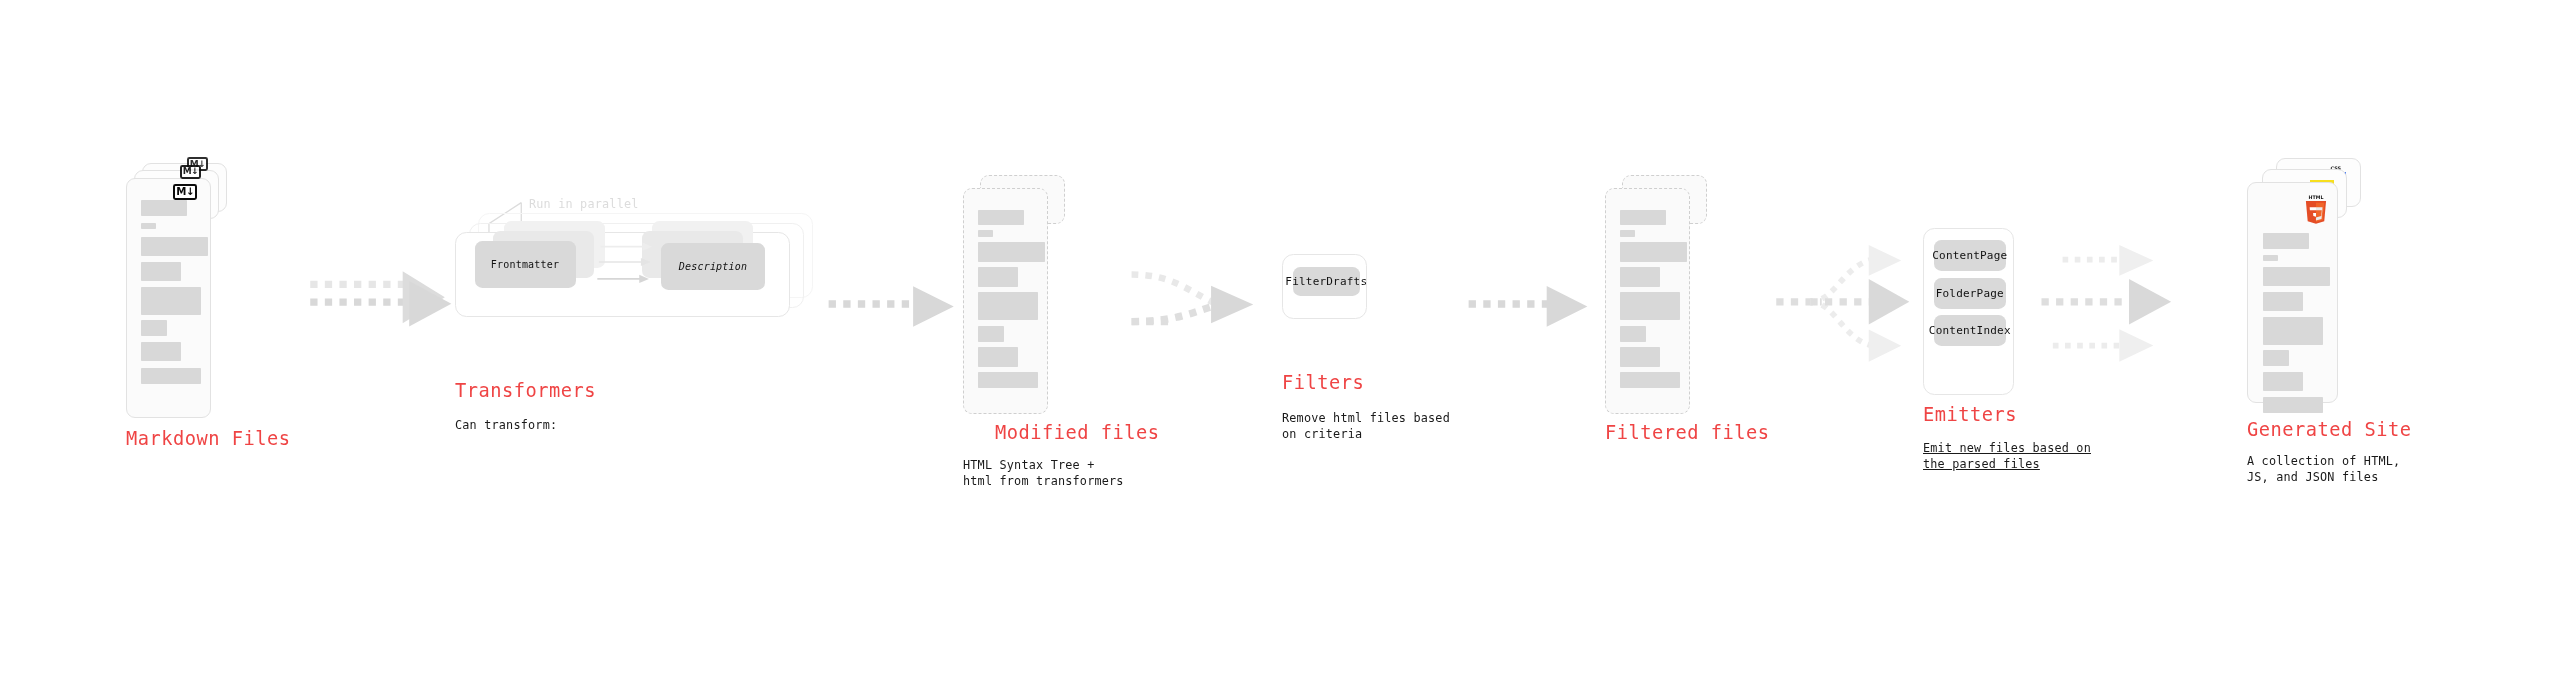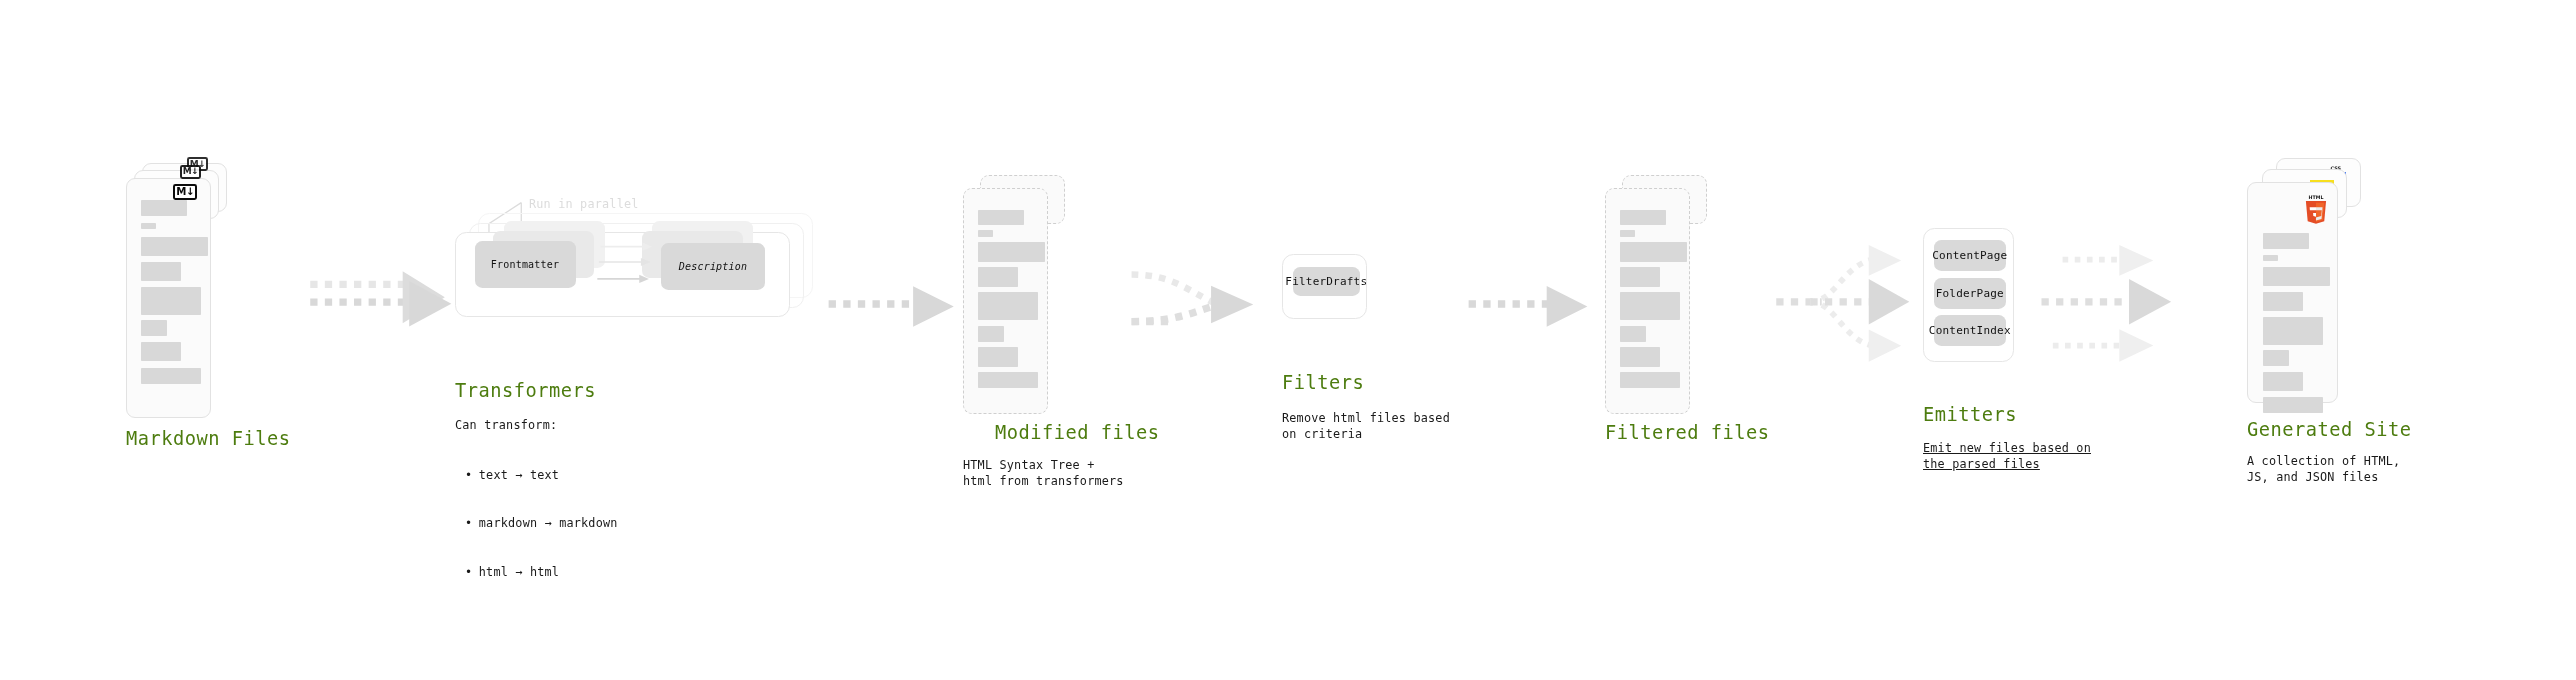--- a/index.html
+++ b/index.html
@@ -16,21 +16,21 @@
     background:#ffffff;
     overflow:hidden;
   }
   
   .abs{position:absolute;}
   .stage-title{
     position:absolute;
     font-size:18.7px;
     font-weight:400;
     letter-spacing:0.5px;
-    color:#4d7c0f;
+    color:#ef4444;
     white-space:nowrap;
     line-height:1;
   }
   .stage-desc{
     position:absolute;
     font-size:11.8px;
     line-height:16.3px;
     color:#1a1a1a;
     white-space:pre;
     letter-spacing:0.2px;
@@ -186,25 +186,20 @@
     <div class="pill" style="left:19.5px;top:28.4px;width:101px;height:47px;">
       <span>Frontmatter</span>
     </div>
     <div class="pill" style="left:206px;top:30px;width:104px;height:47px;font-style:italic;">
       <span>Description</span>
     </div>
   </div>
 
   <div class="stage-title" style="left:455px;top:382px;">Transformers</div>
   <div class="stage-desc" style="left:455px;top:417px;">Can transform:</div>
-  <ul class="bullets stage-desc" style="left:465px;top:434px;">
-    <li>text → text</li>
-    <li>markdown → markdown</li>
-    <li>html → html</li>
-  </ul>
 
   <svg class="abs" style="left:827px;top:286px;" width="130" height="49" viewBox="0 0 160 60">
     <g fill="none" stroke="#d8d8d8" stroke-width="9" stroke-dasharray="9 9" stroke-linecap="butt">
       <line x1="2" y1="22" x2="112" y2="22"></line>
     </g>
     <polygon points="106,0 156,25 106,50" fill="#d8d8d8"></polygon>
   </svg>
 
   <div class="doc-stack" style="left:963px;top:175px;">
     <div class="doc-card dashed" style="left:17px;top:0px;width:85px;height:49px;"></div>
@@ -264,21 +259,21 @@
   <svg class="abs" style="left:1773px;top:232px;" width="142" height="138" viewBox="0 0 175 170">
     <path d="M4 86 L60 86" fill="none" stroke="#dedede" stroke-width="9" stroke-dasharray="9 9"></path>
     <path d="M46 86 C76 86 86 42 122 34" fill="none" stroke="#ececec" stroke-width="7" stroke-dasharray="7 8"></path>
     <path d="M46 86 C76 86 86 132 122 140" fill="none" stroke="#ececec" stroke-width="7" stroke-dasharray="7 8"></path>
     <path d="M46 86 L128 86" fill="none" stroke="#dedede" stroke-width="9" stroke-dasharray="9 9"></path>
     <polygon points="118,16 158,35 118,54" fill="#efefef"></polygon>
     <polygon points="118,58 168,86 118,114" fill="#d9d9d9"></polygon>
     <polygon points="118,120 158,140 118,160" fill="#efefef"></polygon>
   </svg>
 
-  <div class="groupbox" style="left:1923px;top:228px;width:91px;height:134px;">
+  <div class="groupbox" style="left:1923px;top:228px;width:91px;height:167px;">
     <div class="pill" style="left:9.8px;top:11.4px;width:72px;height:31px;font-size:11px;">
       <span>ContentPage</span>
     </div>
     <div class="pill" style="left:9.8px;top:49px;width:72px;height:31px;font-size:11px;">
       <span>FolderPage</span>
     </div>
     <div class="pill" style="left:9.8px;top:86px;width:72px;height:31px;font-size:11px;">
       <span>ContentIndex</span>
     </div>
   </div>

